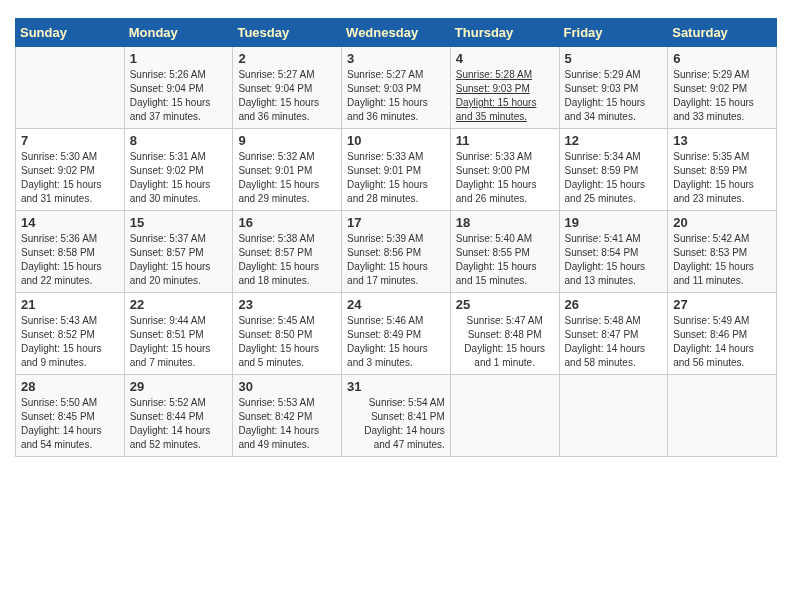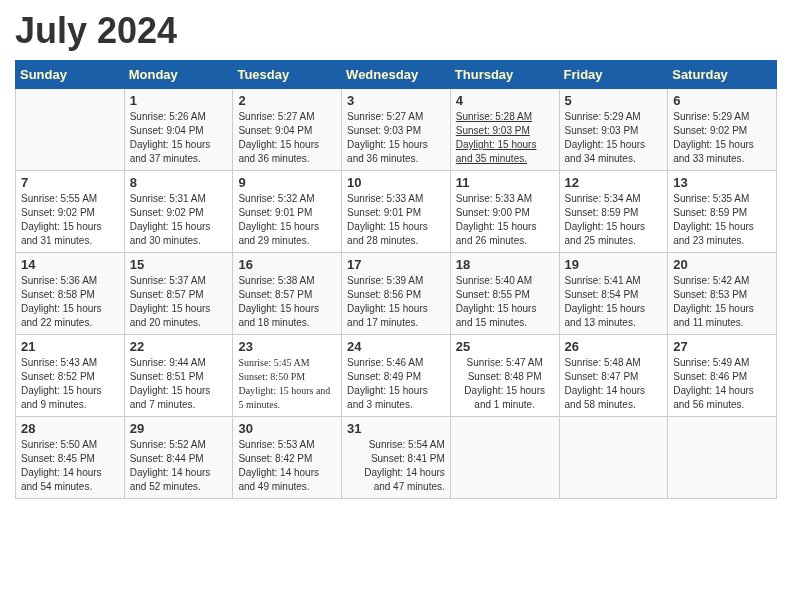--- a/index.html
+++ b/index.html
@@ -79,21 +79,20 @@
     }
     .empty-cell {
       background-color: #f9f9f9;
     }
   </style>
 </head>
 <body>
 
 <div class="header-section">
   <div class="title-section">
-    <div class="month-title">July 2024</div>
   </div>
 </div>
 
 <table>
   <thead>
     <tr>
     <th>Sunday</th>
         <th>Monday</th>
         <th>Tuesday</th>
         <th>Wednesday</th>
@@ -138,21 +137,21 @@
         <td>
           <div class="day-number">6</div>
           <div class="day-info" style="white-space: pre-line;">Sunrise: 5:29 AM
 Sunset: 9:02 PM
 Daylight: 15 hours and 33 minutes.</div>
         </td>
       </tr>
       <tr>
         <td>
           <div class="day-number">7</div>
-          <div class="day-info" style="white-space: pre-line;">Sunrise: 5:55 AM
+          <div class="day-info" style="white-space: pre-line;">Sunrise: 5:30 AM
 Sunset: 9:02 PM
 Daylight: 15 hours and 31 minutes.</div>
         </td>
         <td>
           <div class="day-number">8</div>
           <div class="day-info" style="white-space: pre-line;">Sunrise: 5:31 AM
 Sunset: 9:02 PM
 Daylight: 15 hours and 30 minutes.</div>
         </td>
         <td>
@@ -238,21 +237,21 @@
 Daylight: 15 hours and 9 minutes.</div>
         </td>
         <td>
           <div class="day-number">22</div>
           <div class="day-info" style="white-space: pre-line;">Sunrise: 9:44 AM
 Sunset: 8:51 PM
 Daylight: 15 hours and 7 minutes.</div>
         </td>
         <td>
           <div class="day-number">23</div>
-          <div class="day-info" style="white-space: pre-line; font-family: Liberation Serif, serif;">Sunrise: 5:45 AM
+          <div class="day-info" style="white-space: pre-line;">Sunrise: 5:45 AM
 Sunset: 8:50 PM
 Daylight: 15 hours and 5 minutes.</div>
         </td>
         <td>
           <div class="day-number">24</div>
           <div class="day-info" style="white-space: pre-line;">Sunrise: 5:46 AM
 Sunset: 8:49 PM
 Daylight: 15 hours and 3 minutes.</div>
         </td>
         <td>

